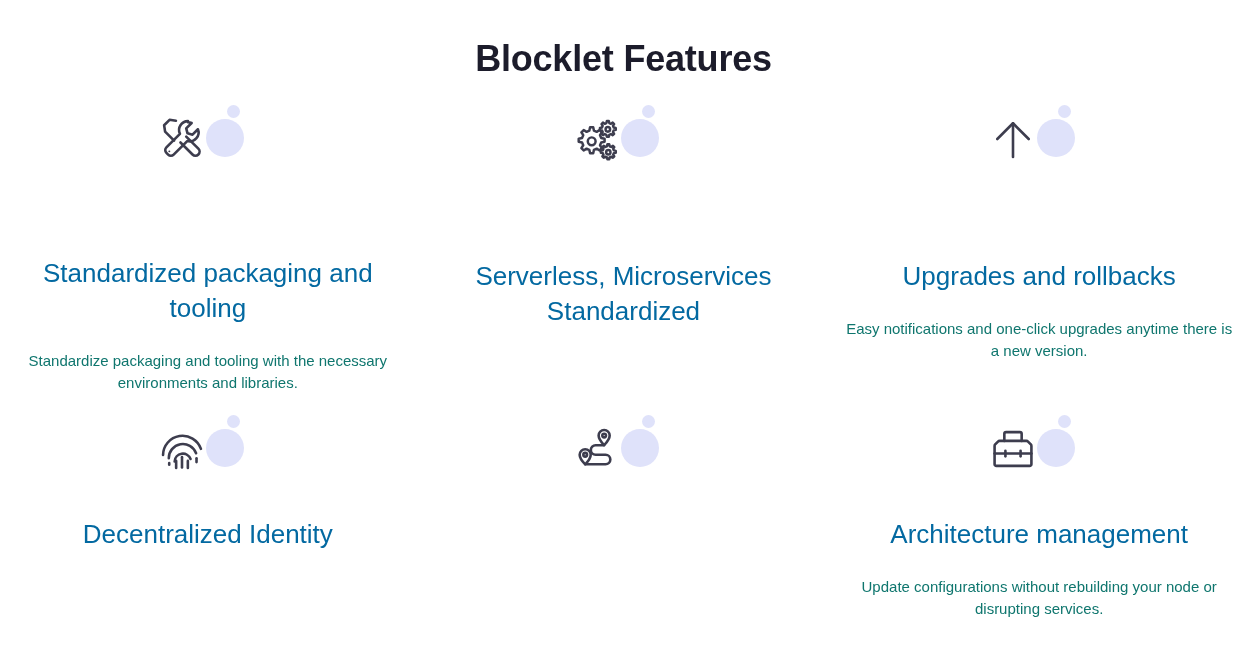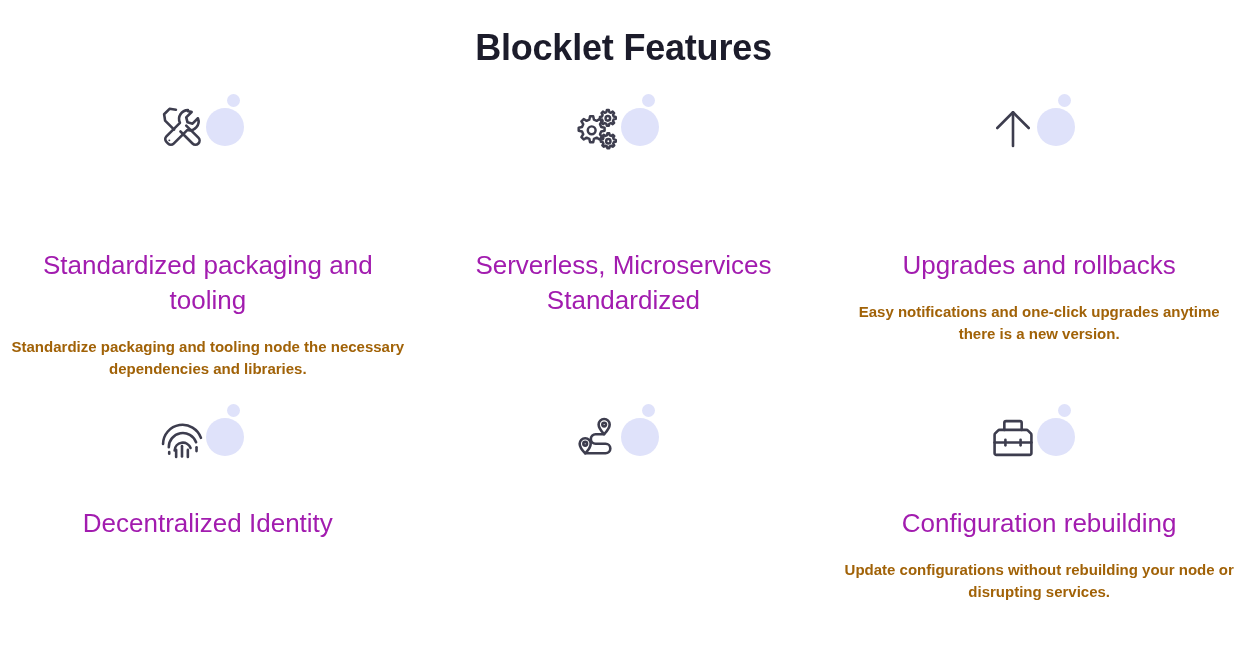--- a/index.html
+++ b/index.html
@@ -20,21 +20,21 @@
   }
 
   
   .section-title {
     width: 100%;
     text-align: center;
     font-size: 36px;
     font-weight: bold;
     color: #1c1c2b;
     letter-spacing: -0.2px;
-    padding-top: 25px;
+    padding-top: 36px;
     line-height: 46px;
   }
 
   
   .features-grid {
     display: grid;
     grid-template-columns: repeat(3, 1fr);
     grid-template-rows: 310px 310px;
     width: 1247px;
     margin-top: 2px;
@@ -97,35 +97,35 @@
   .text-block {
     width: 100%;
     display: flex;
     flex-direction: column;
     align-items: center;
   }
 
   .feature-title {
     font-size: 26px;
     font-weight: 400;
-    color: #a21caf;
+    color: #0369a1;
     text-align: center;
     line-height: 35px;
     max-width: 360px;
     margin-top: 88px;
   }
 
   .feature-desc {
     font-size: 15px;
-    font-weight: 700;
-    color: #a16207;
+    font-weight: 400;
+    color: #0f766e;
     text-align: center;
     line-height: 22px;
     max-width: 395px;
-    margin-top: 18px;
+    margin-top: 24px;
   }
 
   
   .features-grid .feature-card:nth-child(n+4) .feature-title {
     margin-top: 36px;
   }
 </style>
 </head>
 <body>
 
@@ -143,21 +143,21 @@
           <svg viewBox="0 0 48 48" fill="none" stroke="#3d3d4e" stroke-width="2.4" stroke-linecap="round" stroke-linejoin="round">
             <path d="M29.5 7.5a8.2 8.2 0 0 0-7.4 11.7L9.6 31.7a3.6 3.6 0 0 0 0 5.1l1.6 1.6a3.6 3.6 0 0 0 5.1 0l12.5-12.5a8.2 8.2 0 0 0 9.9-10.9l-5 5-4.6-1.2-1.2-4.6 5-5a8.2 8.2 0 0 0-3.4-.7z"></path>
             <path d="M18.4 7.2l-5.9-.9-5 5 .9 5.9 8.3 8.3"></path>
             <path d="M22.6 27.2l11.1 11.1a3.8 3.8 0 0 0 5.4-5.4L27.9 21.8"></path>
             <circle cx="12.3" cy="35.4" r="0.9" fill="#3d3d4e" stroke="none"></circle>
           </svg>
         </span>
       </div>
       <div class="text-block">
         <div class="feature-title">Standardized packaging and tooling</div>
-        <div class="feature-desc">Standardize packaging and tooling node the necessary dependencies and libraries.</div>
+        <div class="feature-desc">Standardize packaging and tooling with the necessary environments and libraries.</div>
       </div>
     </div>
 
     <div class="feature-card">
       <div class="icon-wrap">
         <span class="blob-big"></span>
         <span class="blob-small"></span>
         <span class="icon-svg">
           <svg viewBox="0 0 48 48" fill="none" stroke="#3d3d4e" stroke-width="2.3" stroke-linecap="round" stroke-linejoin="round">
             <path d="M17.6 13.2h2.9l.7 3.1 2.5 1.1 2.7-1.7 2.1 2.1-1.7 2.7 1.1 2.5 3.1.7v2.9l-3.1.7-1.1 2.5 1.7 2.7-2.1 2.1-2.7-1.7-2.5 1.1-.7 3.1h-2.9l-.7-3.1-2.5-1.1-2.7 1.7-2.1-2.1 1.7-2.7-1.1-2.5-3.1-.7v-2.9l3.1-.7 1.1-2.5-1.7-2.7 2.1-2.1 2.7 1.7 2.5-1.1z"></path>
@@ -237,19 +237,19 @@
           <svg viewBox="0 0 48 48" fill="none" stroke="#3d3d4e" stroke-width="2.4" stroke-linecap="round" stroke-linejoin="round">
             <path d="M16 16.5V10a1.6 1.6 0 0 1 1.6-1.6h12.8A1.6 1.6 0 0 1 32 10v6.5"></path>
             <path d="M11.6 16.5h24.8a2 2 0 0 1 1.45.62l2.6 2.7a2 2 0 0 1 .55 1.38V38a1.6 1.6 0 0 1-1.6 1.6H8.6A1.6 1.6 0 0 1 7 38V21.2a2 2 0 0 1 .55-1.38l2.6-2.7a2 2 0 0 1 1.45-.62z"></path>
             <path d="M7 28.2h34"></path>
             <path d="M17 25.6v5.2"></path>
             <path d="M31 25.6v5.2"></path>
           </svg>
         </span>
       </div>
       <div class="text-block">
-        <div class="feature-title">Configuration rebuilding</div>
+        <div class="feature-title">Architecture management</div>
         <div class="feature-desc">Update configurations without rebuilding your node or disrupting services.</div>
       </div>
     </div>
 
   </div>
 </div>
 
 </body></html>

